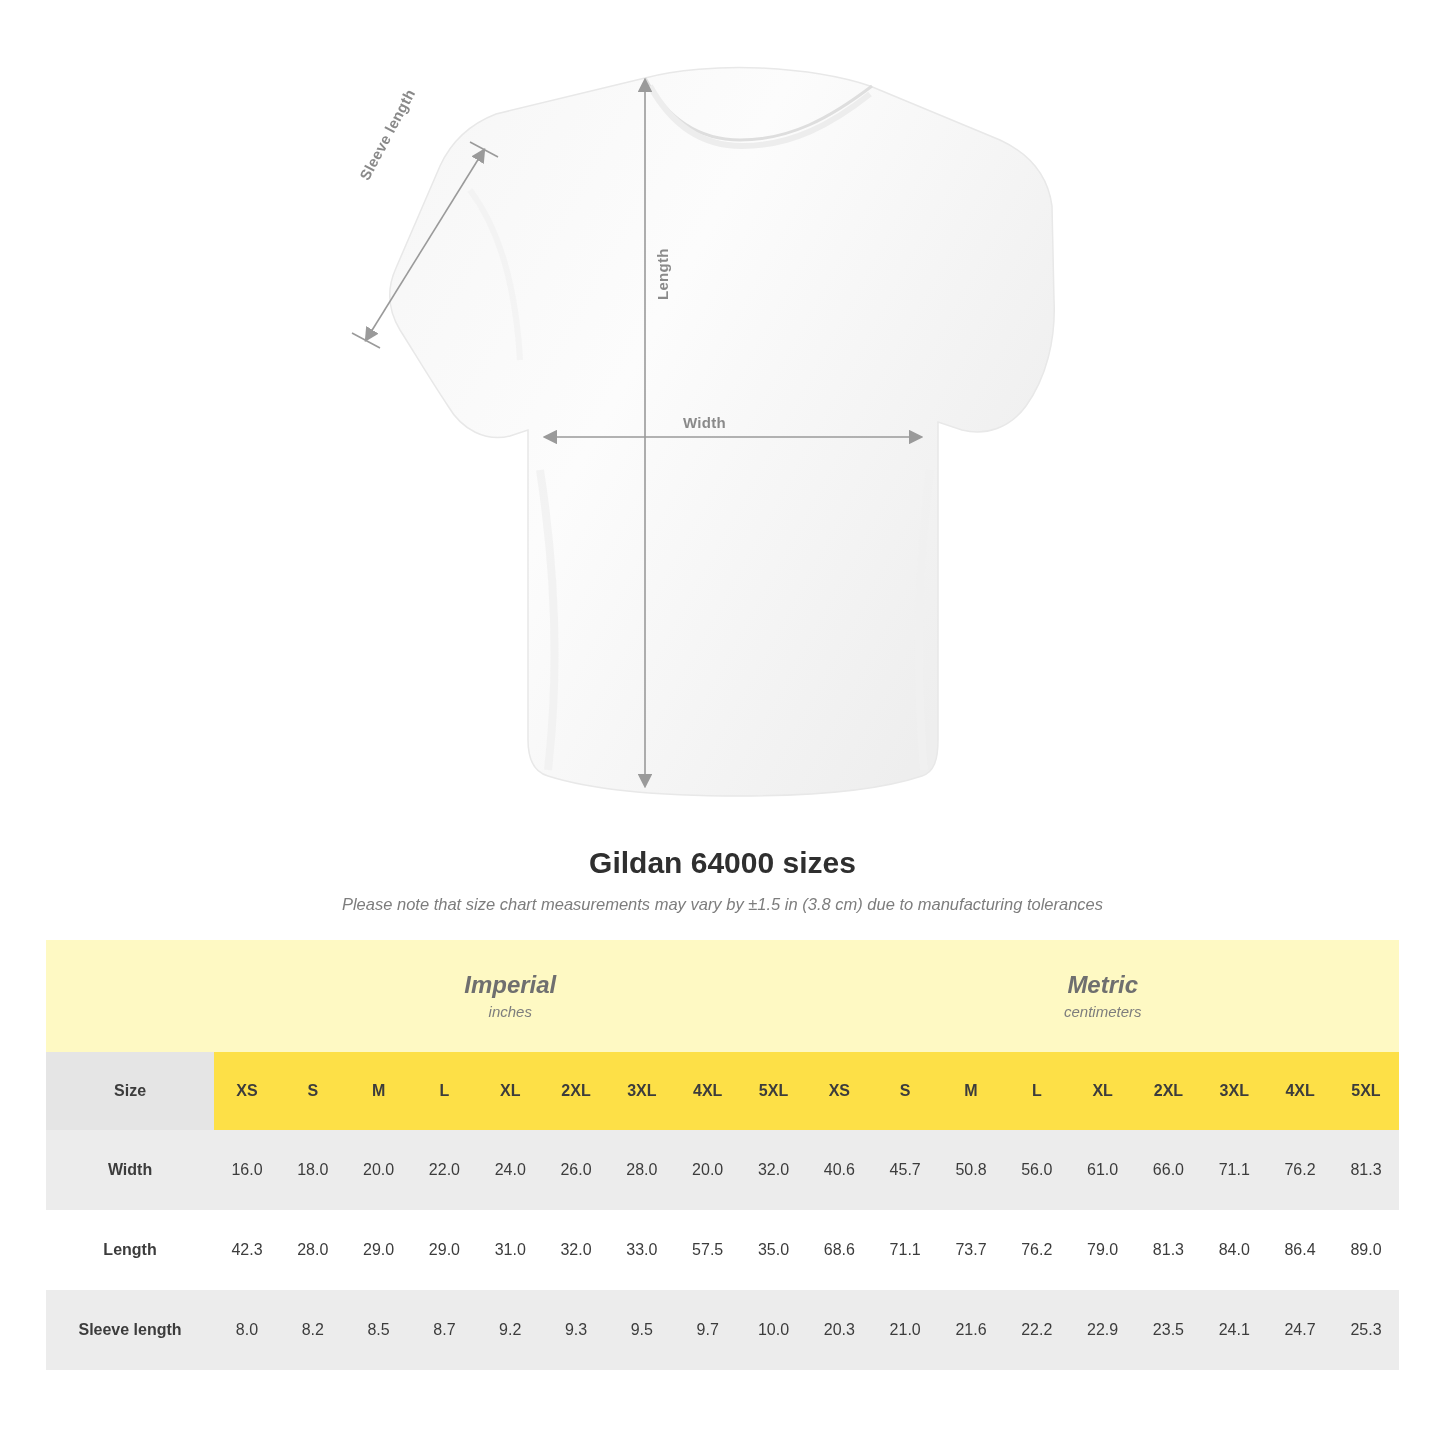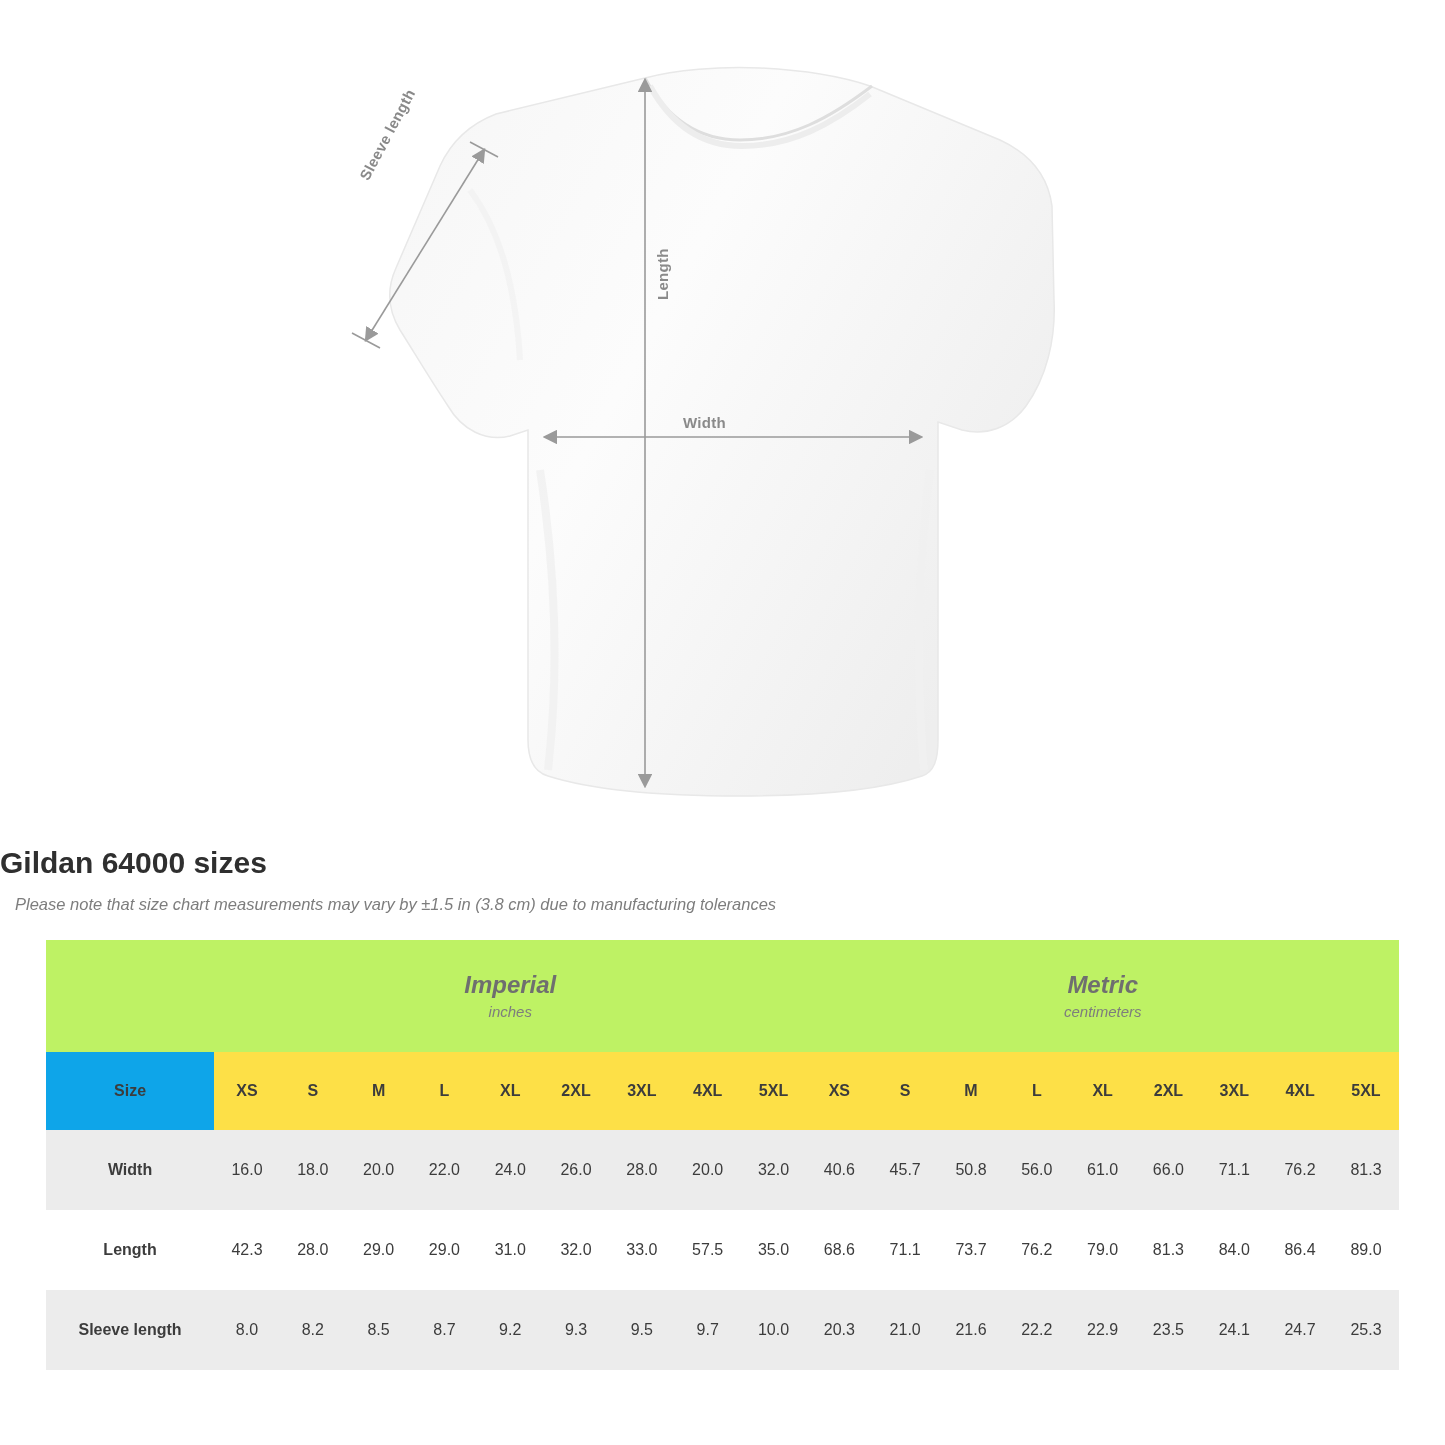--- a/index.html
+++ b/index.html
@@ -52,21 +52,21 @@
     transform: rotate(-90deg);
     transform-origin: left top;
   }
   .annot-width {
     left: 683px;
     top: 414px;
   }
 
   
   .title-block {
-    text-align: left;
+    text-align: center;
     margin-top: 16px;
   }
   .chart-title {
     font-size: 30px;
     font-weight: bold;
     color: #2f2f2f;
     margin: 0 0 14px 0;
   }
   .chart-note {
     font-size: 16.5px;
@@ -84,21 +84,21 @@
     width: 1353px;
     table-layout: fixed;
   }
   table.size-table td, table.size-table th {
     padding: 0;
     text-align: center;
     vertical-align: middle;
   }
   .unit-head td {
     height: 112px;
-    background: #bef264;
+    background: #fef9c3;
   }
   .unit-name {
     font-size: 24px;
     font-style: italic;
     font-weight: bold;
     color: #6f6f6f;
     line-height: 1.35;
   }
   .unit-sub {
     font-size: 15px;
@@ -111,21 +111,21 @@
     font-weight: bold;
     color: #4a4a4a;
   }
   .hdr-row td {
     height: 78px;
     background: #fde047;
     font-size: 16px;
     font-weight: bold;
     color: #3c3c3c;
   }
-  .hdr-row td.row-label { background: #0ea5e9; }
+  .hdr-row td.row-label { background: #e5e5e5; }
   .data-row td {
     height: 80px;
     font-size: 16px;
     color: #3c3c3c;
   }
   .row-shade td { background: #ececec; }
   .row-plain td { background: #ffffff; }
   .col-label { width: 168px; }
   .col-cell { width: 65.8px; }
 </style>

